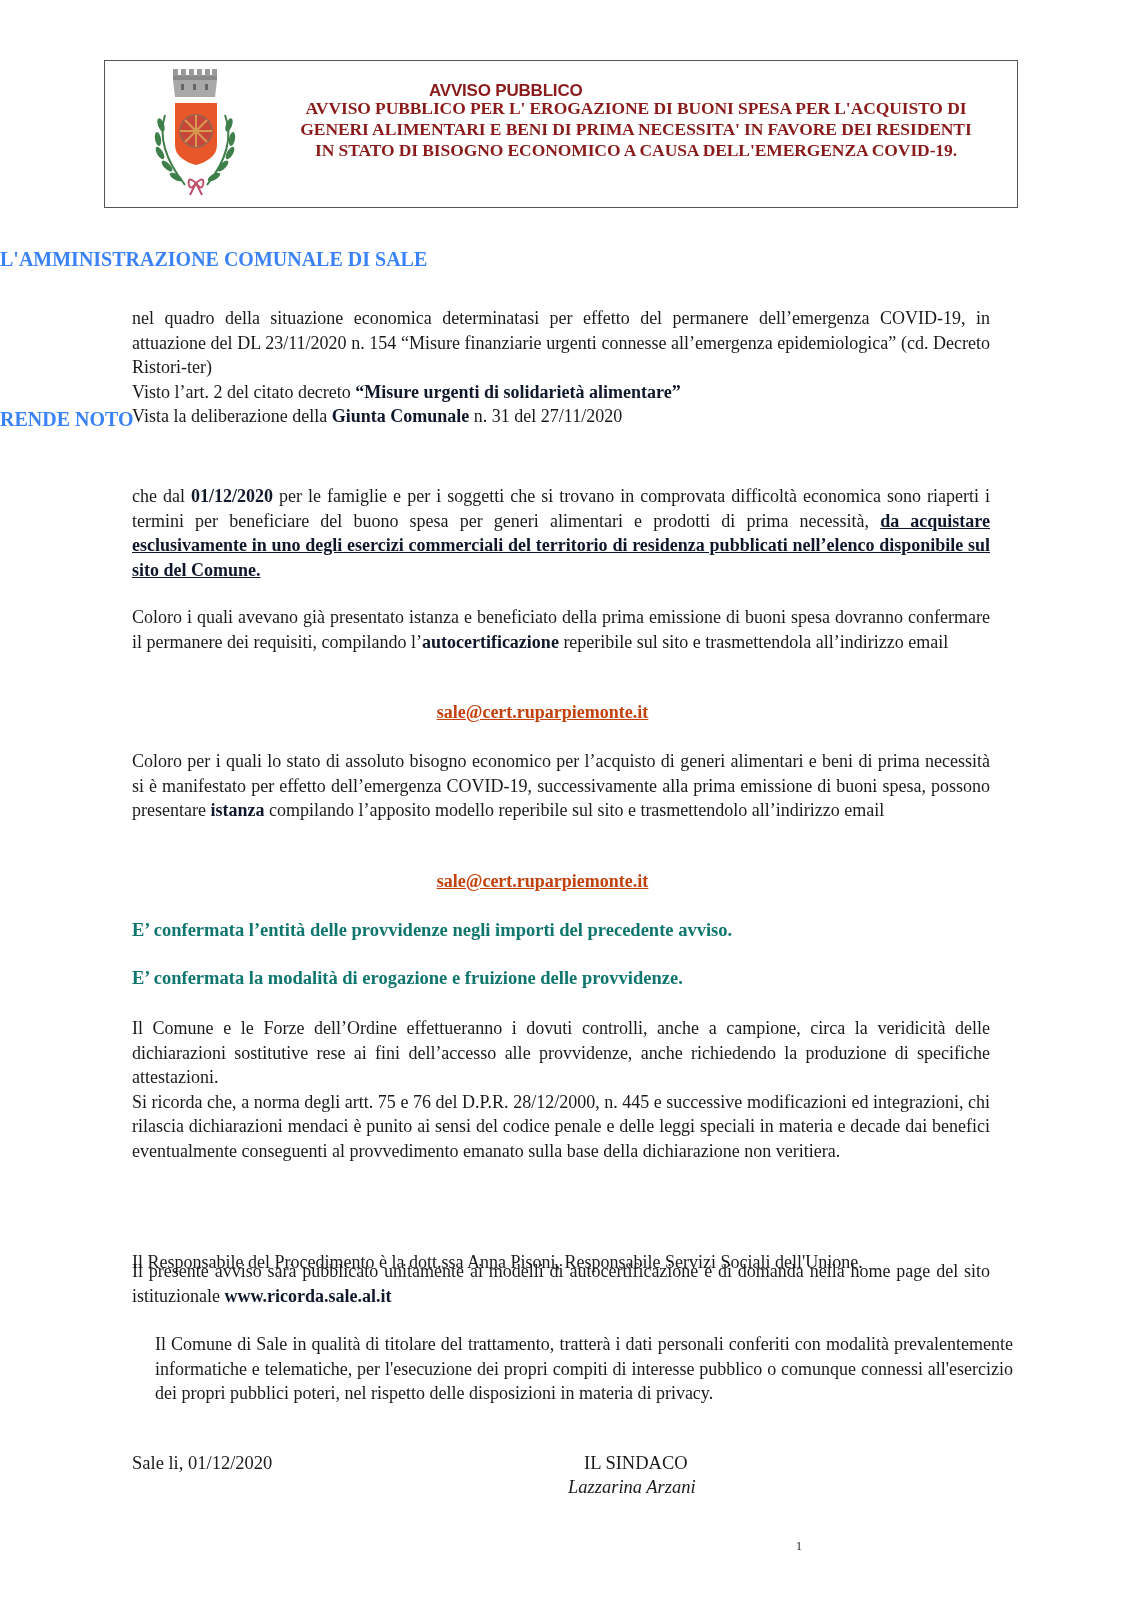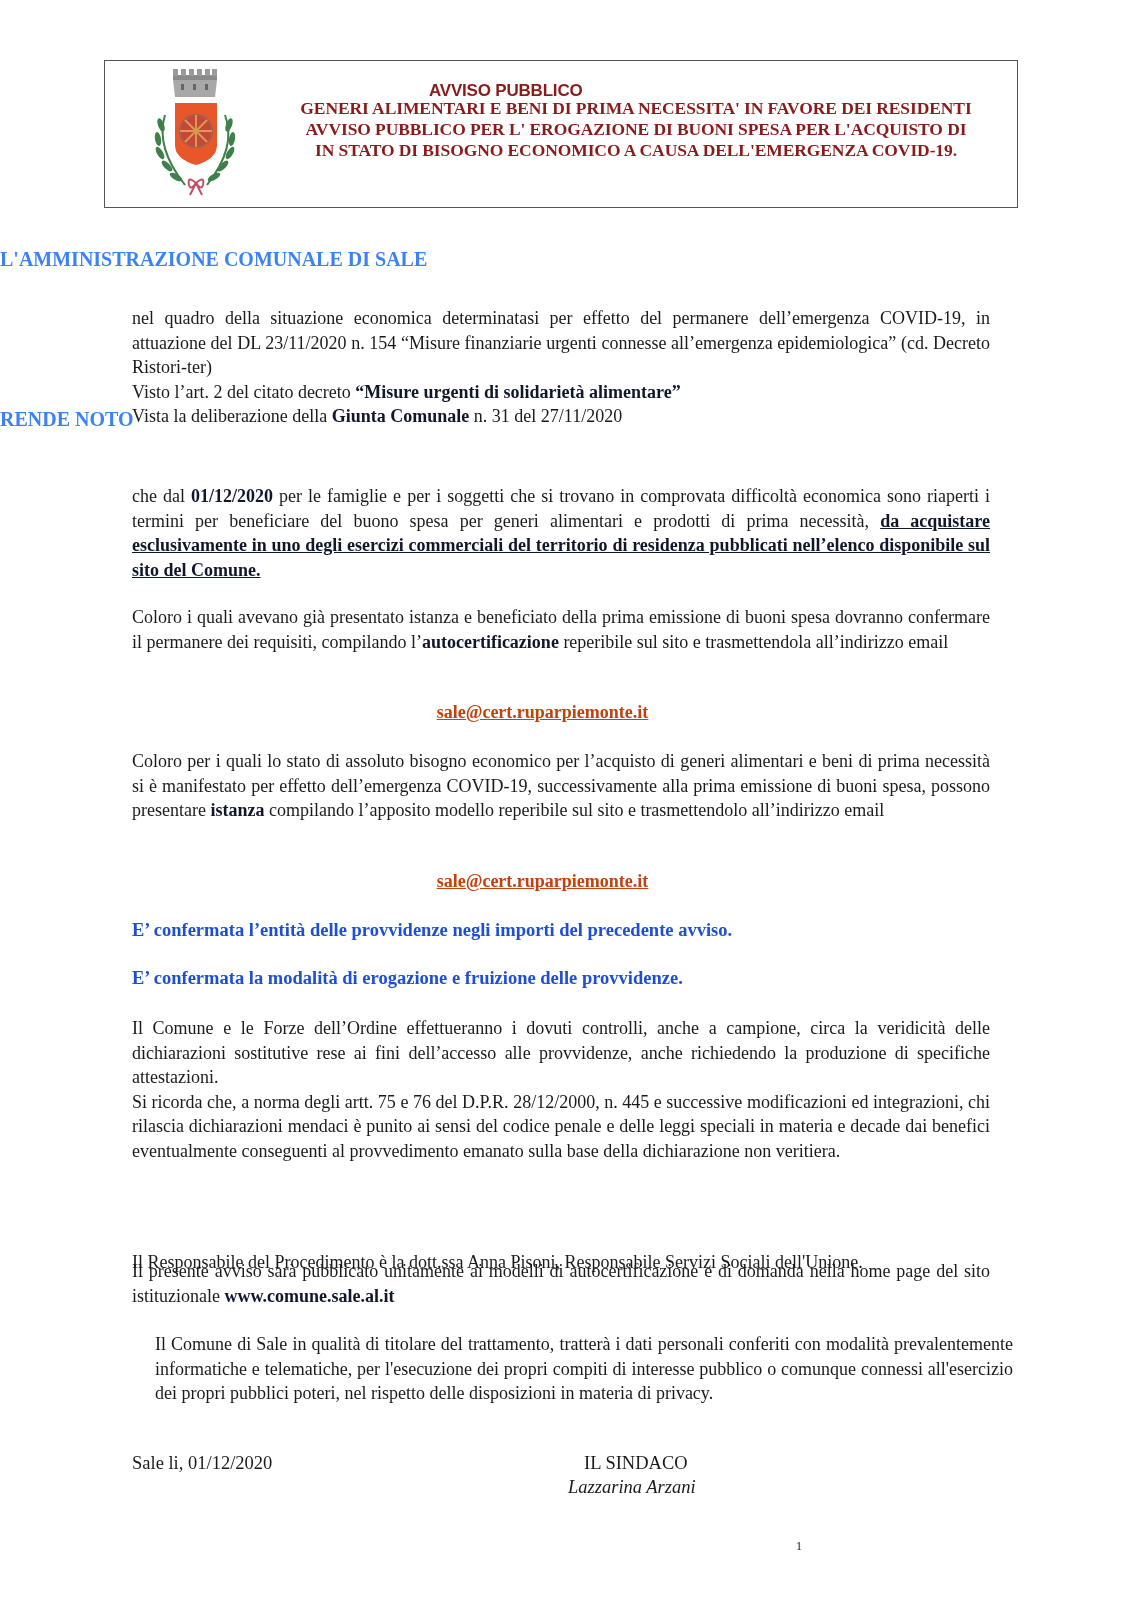--- a/index.html
+++ b/index.html
@@ -14,21 +14,21 @@
                   font-weight: bold; font-size: 17.5px; line-height: 21px; color: #8b1a1a; letter-spacing: -0.1px; }
   .header-title div { white-space: nowrap; }
   .section-title { position: absolute; left: 0; width: 1085px; font-weight: bold;
                    font-size: 20px; color: #3b82f6; }
   .para { position: absolute; left: 132px; width: 858px; font-size: 18px; line-height: 24.5px;
           text-align: justify; color: #1a1a1a; }
   .para b { color: #0f172a; }
   .u { text-decoration: underline; }
   .email { position: absolute; left: 0; width: 1085px; text-align: center; font-weight: bold;
            font-size: 18px; color: #c2410c; text-decoration: underline; }
-  .bold-line { position: absolute; left: 132px; font-weight: bold; font-size: 18.5px; color: #1d4ed8; }
+  .bold-line { position: absolute; left: 132px; font-weight: bold; font-size: 18.5px; color: #0f766e; }
   .sig-place { position: absolute; left: 132px; top: 1453px; font-size: 18.5px; }
   .sig-role { position: absolute; left: 584px; top: 1453px; font-size: 18.5px; }
   .sig-name { position: absolute; left: 568px; top: 1477px; font-size: 18.5px; font-style: italic; }
   .page-num { position: absolute; left: 796px; top: 1539px; font-size: 12px; }
 </style>
 </head>
 <body>
 
 <div class="header-box">
   <svg class="crest" viewBox="0 0 100 130">
@@ -75,22 +75,22 @@
 
     <g stroke="#c0506a" stroke-width="2" fill="none">
       <path d="M51 116 Q42 108 44 118 Q46 124 51 116"></path>
       <path d="M51 116 Q60 108 58 118 Q56 124 51 116"></path>
       <path d="M51 116 L45 128"></path>
       <path d="M51 116 L57 128"></path>
     </g>
   </svg>
   <div class="avviso-small">AVVISO PUBBLICO</div>
   <div class="header-title">
+    <div>AVVISO PUBBLICO PER L' EROGAZIONE DI BUONI SPESA PER L'ACQUISTO DI</div>
     <div>GENERI ALIMENTARI E BENI DI PRIMA NECESSITA' IN FAVORE DEI RESIDENTI</div>
-    <div>AVVISO PUBBLICO PER L' EROGAZIONE DI BUONI SPESA PER L'ACQUISTO DI</div>
     <div>IN STATO DI BISOGNO ECONOMICO A CAUSA DELL'EMERGENZA COVID-19.</div>
   </div>
 </div>
 
 <div class="section-title" style="top:248px;">L'AMMINISTRAZIONE COMUNALE DI SALE</div>
 
 <div class="para" style="top:290px;margin-top:16px;">
   <span>nel quadro della situazione economica determinatasi per effetto del permanere dell’emergenza COVID-19, in attuazione del  DL 23/11/2020 n. 154 “Misure finanziarie urgenti connesse all’emergenza epidemiologica” (cd. Decreto Ristori-ter)</span><br>
   <span>Visto l’art. 2 del citato decreto </span><b>“Misure urgenti di solidarietà alimentare”</b><br>
   <span>Vista la deliberazione della </span><b>Giunta Comunale</b><span> n. 31 del 27/11/2020</span>
@@ -118,21 +118,21 @@
 <div class="bold-line" style="top:968px;">E’ confermata la modalità di erogazione e fruizione delle provvidenze.</div>
 
 <div class="para" style="top:1016px;">
   <span>Il Comune e le Forze dell’Ordine effettueranno i dovuti controlli, anche a campione, circa la veridicità delle dichiarazioni sostitutive rese ai fini dell’accesso alle provvidenze, anche richiedendo la produzione di specifiche attestazioni.</span><br>
   <span>Si ricorda che, a norma degli artt. 75 e 76 del D.P.R. 28/12/2000, n. 445 e successive modificazioni ed integrazioni, chi rilascia dichiarazioni mendaci è punito ai sensi del codice penale e delle leggi speciali in materia e decade dai benefici eventualmente conseguenti al provvedimento emanato sulla base della dichiarazione non veritiera.</span>
 </div>
 
 <div class="para" style="top:1210px;margin-top:40px;">Il Responsabile del Procedimento è la dott.ssa Anna Pisoni, Responsabile Servizi Sociali dell'Unione.</div>
 
 <div class="para" style="top:1259px;">
-  <span>Il presente avviso sarà pubblicato unitamente ai modelli di autocertificazione e di domanda nella home page del sito istituzionale </span><b>www.comune.sale.al.it</b>
+  <span>Il presente avviso sarà pubblicato unitamente ai modelli di autocertificazione e di domanda nella home page del sito istituzionale </span><b>www.ricorda.sale.al.it</b>
 </div>
 
 <div class="para" style="top:1332px;margin-left:23px;">Il Comune di Sale  in qualità di titolare del trattamento, tratterà i dati personali conferiti con modalità prevalentemente informatiche e telematiche, per l'esecuzione dei propri compiti di interesse pubblico o comunque connessi all'esercizio dei propri pubblici poteri, nel rispetto delle disposizioni in materia di privacy.</div>
 
 <div class="sig-place">Sale li, 01/12/2020</div>
 <div class="sig-role">IL SINDACO</div>
 <div class="sig-name">Lazzarina Arzani</div>
 
 <div class="page-num">1</div>
 

